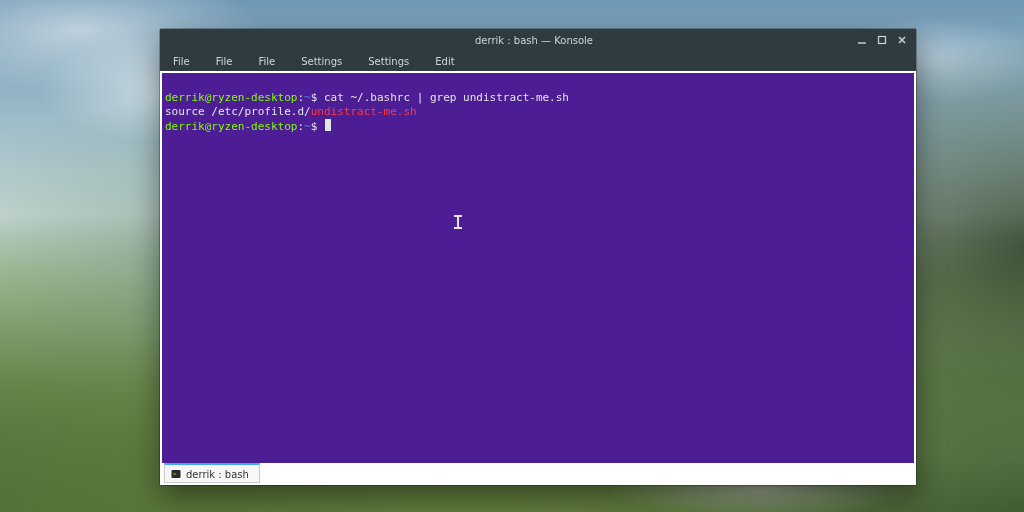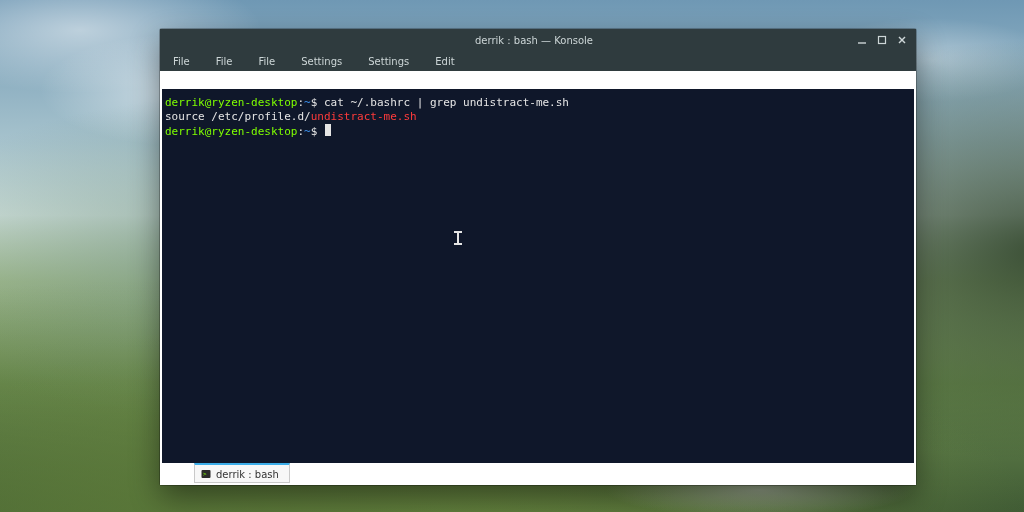--- a/index.html
+++ b/index.html
@@ -98,30 +98,29 @@
 
   .terminal-frame {
     flex: 1;
     background: #ffffff;
     padding: 2px 2px 0 2px;
     display: flex;
     flex-direction: column;
   }
   .terminal {
     flex: 1;
-    background: #0f172a;
+    background: #4c1d95;
     font-family: "DejaVu Sans Mono", "Ubuntu Mono", Consolas, monospace;
     font-size: 11px;
     line-height: 14px;
     color: #e5e5e5;
-    padding: 7px 3px;
+    padding: 18px 3px;
     overflow: hidden;
     position: relative;
     white-space: pre;
-    margin-top: 16px;
   }
   .ps-user { color: #7fff00; }
   .ps-colon { color: #e5e5e5; }
   .ps-path { color: #3b8eea; }
   .cmd      { color: #e5e5e5; }
   .out-plain{ color: #e5e5e5; }
   .out-match{ color: #ff3b3b; }
   .cursor {
     display: inline-block;
     width: 6px;
@@ -162,21 +161,20 @@
     background: #f7f7f7;
     border: 1px solid #c9c9c9;
     border-top: 2px solid #3daee9;
     padding: 1px 10px 0 6px;
     font-size: 10px;
     color: #333;
     display: flex;
     align-items: center;
     gap: 5px;
     cursor: pointer;
-    margin-left: 30px;
   }
   .tab-icon {
     width: 10px; height: 10px;
     display:inline-flex; align-items:center; justify-content:center;
   }
   .tab-icon svg { width:10px; height:10px; display:block; }
 </style>
 </head>
 <body>
 

